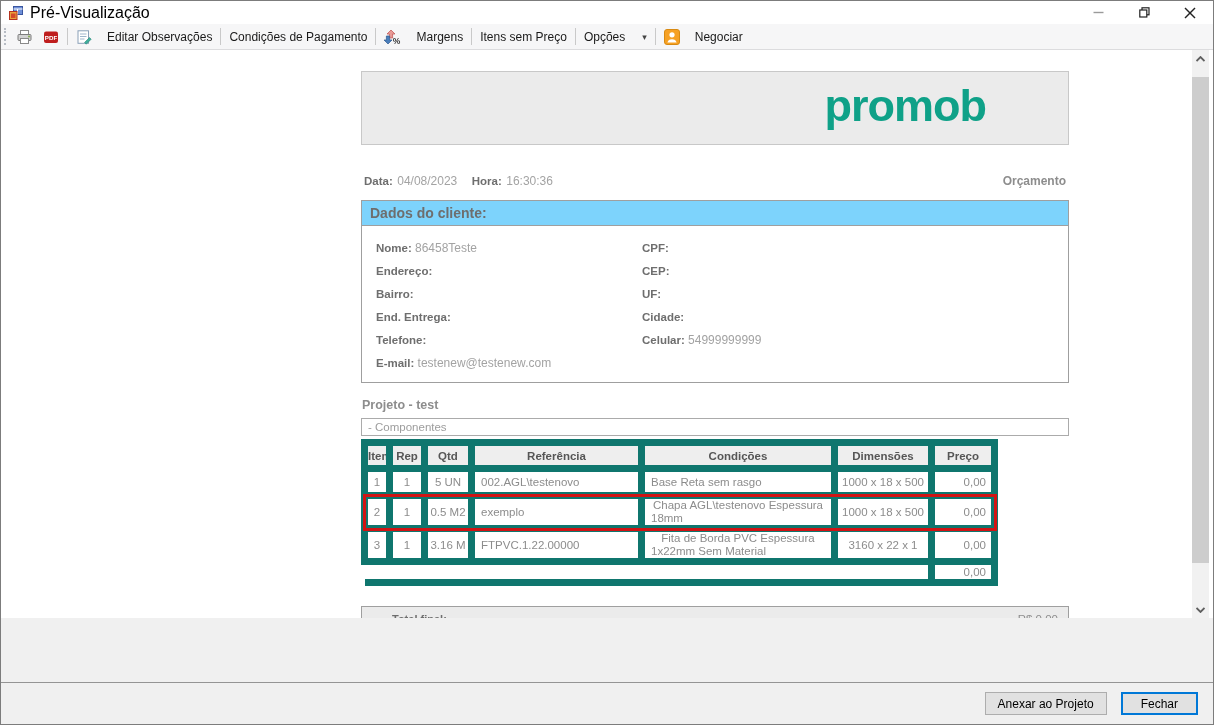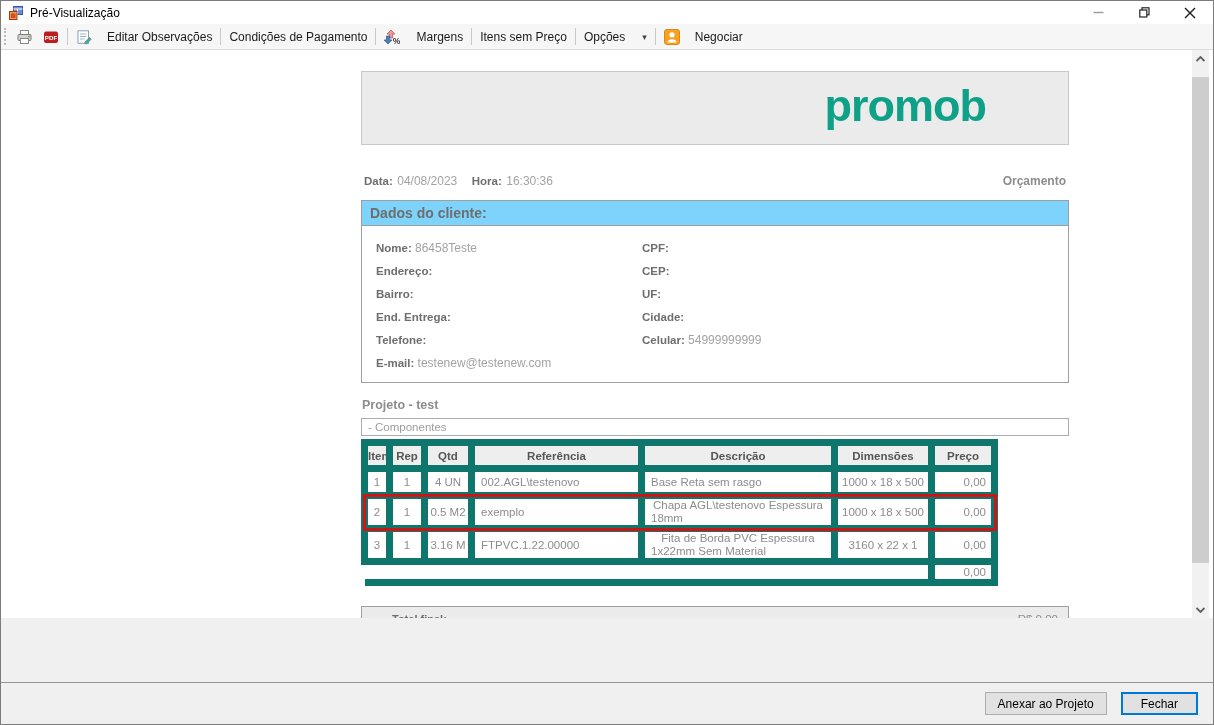--- a/index.html
+++ b/index.html
@@ -2,21 +2,21 @@
 <html><head>
 <meta charset="utf-8">
 <style>
   * { margin:0; padding:0; box-sizing:border-box; }
   html,body { width:1214px; height:725px; font-family:"Liberation Sans", sans-serif; background:#fff; }
   .window { width:1214px; height:725px; border:1px solid #7c7c7c; display:flex; flex-direction:column; background:#f0f0f0; }
 
   
   .titlebar { height:23px; background:#ffffff; display:flex; align-items:center; padding-left:7px; flex:0 0 auto; }
   .app-icon { width:16px; height:16px; margin-right:6px; display:flex; }
-  .titlebar .title { font-size:12px; color:#000; }
+  .titlebar .title { font-size:16px; color:#000; }
   .win-controls { margin-left:auto; display:flex; height:100%; }
   .win-btn { width:46px; height:100%; display:flex; align-items:center; justify-content:center; cursor:default; }
 
   
   .toolbar { height:26px; background:#f6f6f7; border-bottom:1px solid #dcdcde; display:flex; align-items:center; padding-left:2px; flex:0 0 auto; }
   .grip { width:3px; height:17px; border-left:2px dotted #b7bcc4; margin:0 4px 0 1px; }
   .tb-btn { background:transparent; border:none; display:flex; align-items:center; gap:15px; font-family:"Liberation Sans",sans-serif; font-size:12px; color:#1a1a1a; padding:2px 5px; height:22px; cursor:default; }
   .tb-sep { width:1px; height:17px; background:#c9c9c9; margin:0 3px; }
   .caret { font-size:9px; color:#444; margin-left:2px; }
 
@@ -220,30 +220,30 @@
             <col style="width:193px">
             <col style="width:97px">
             <col style="width:63px">
         </colgroup>
         <thead>
           <tr>
             <th>Item</th>
             <th>Rep</th>
             <th>Qtd</th>
             <th>Referência</th>
-            <th>Descrição</th>
+            <th>Condições</th>
             <th>Dimensões</th>
             <th class="c-price-h">Preço</th>
           </tr>
         </thead>
         <tbody>
           <tr>
             <td>1</td>
             <td>1</td>
-            <td>4 UN</td>
+            <td>5 UN</td>
             <td class="c-ref">002.AGL\testenovo</td>
             <td class="c-desc">Base Reta sem rasgo</td>
             <td>1000 x 18 x 500</td>
             <td class="c-price">0,00</td>
           </tr>
           <tr class="row-highlight">
             <td>2</td>
             <td>1</td>
             <td>0.5 M2</td>
             <td class="c-ref">exemplo</td>

